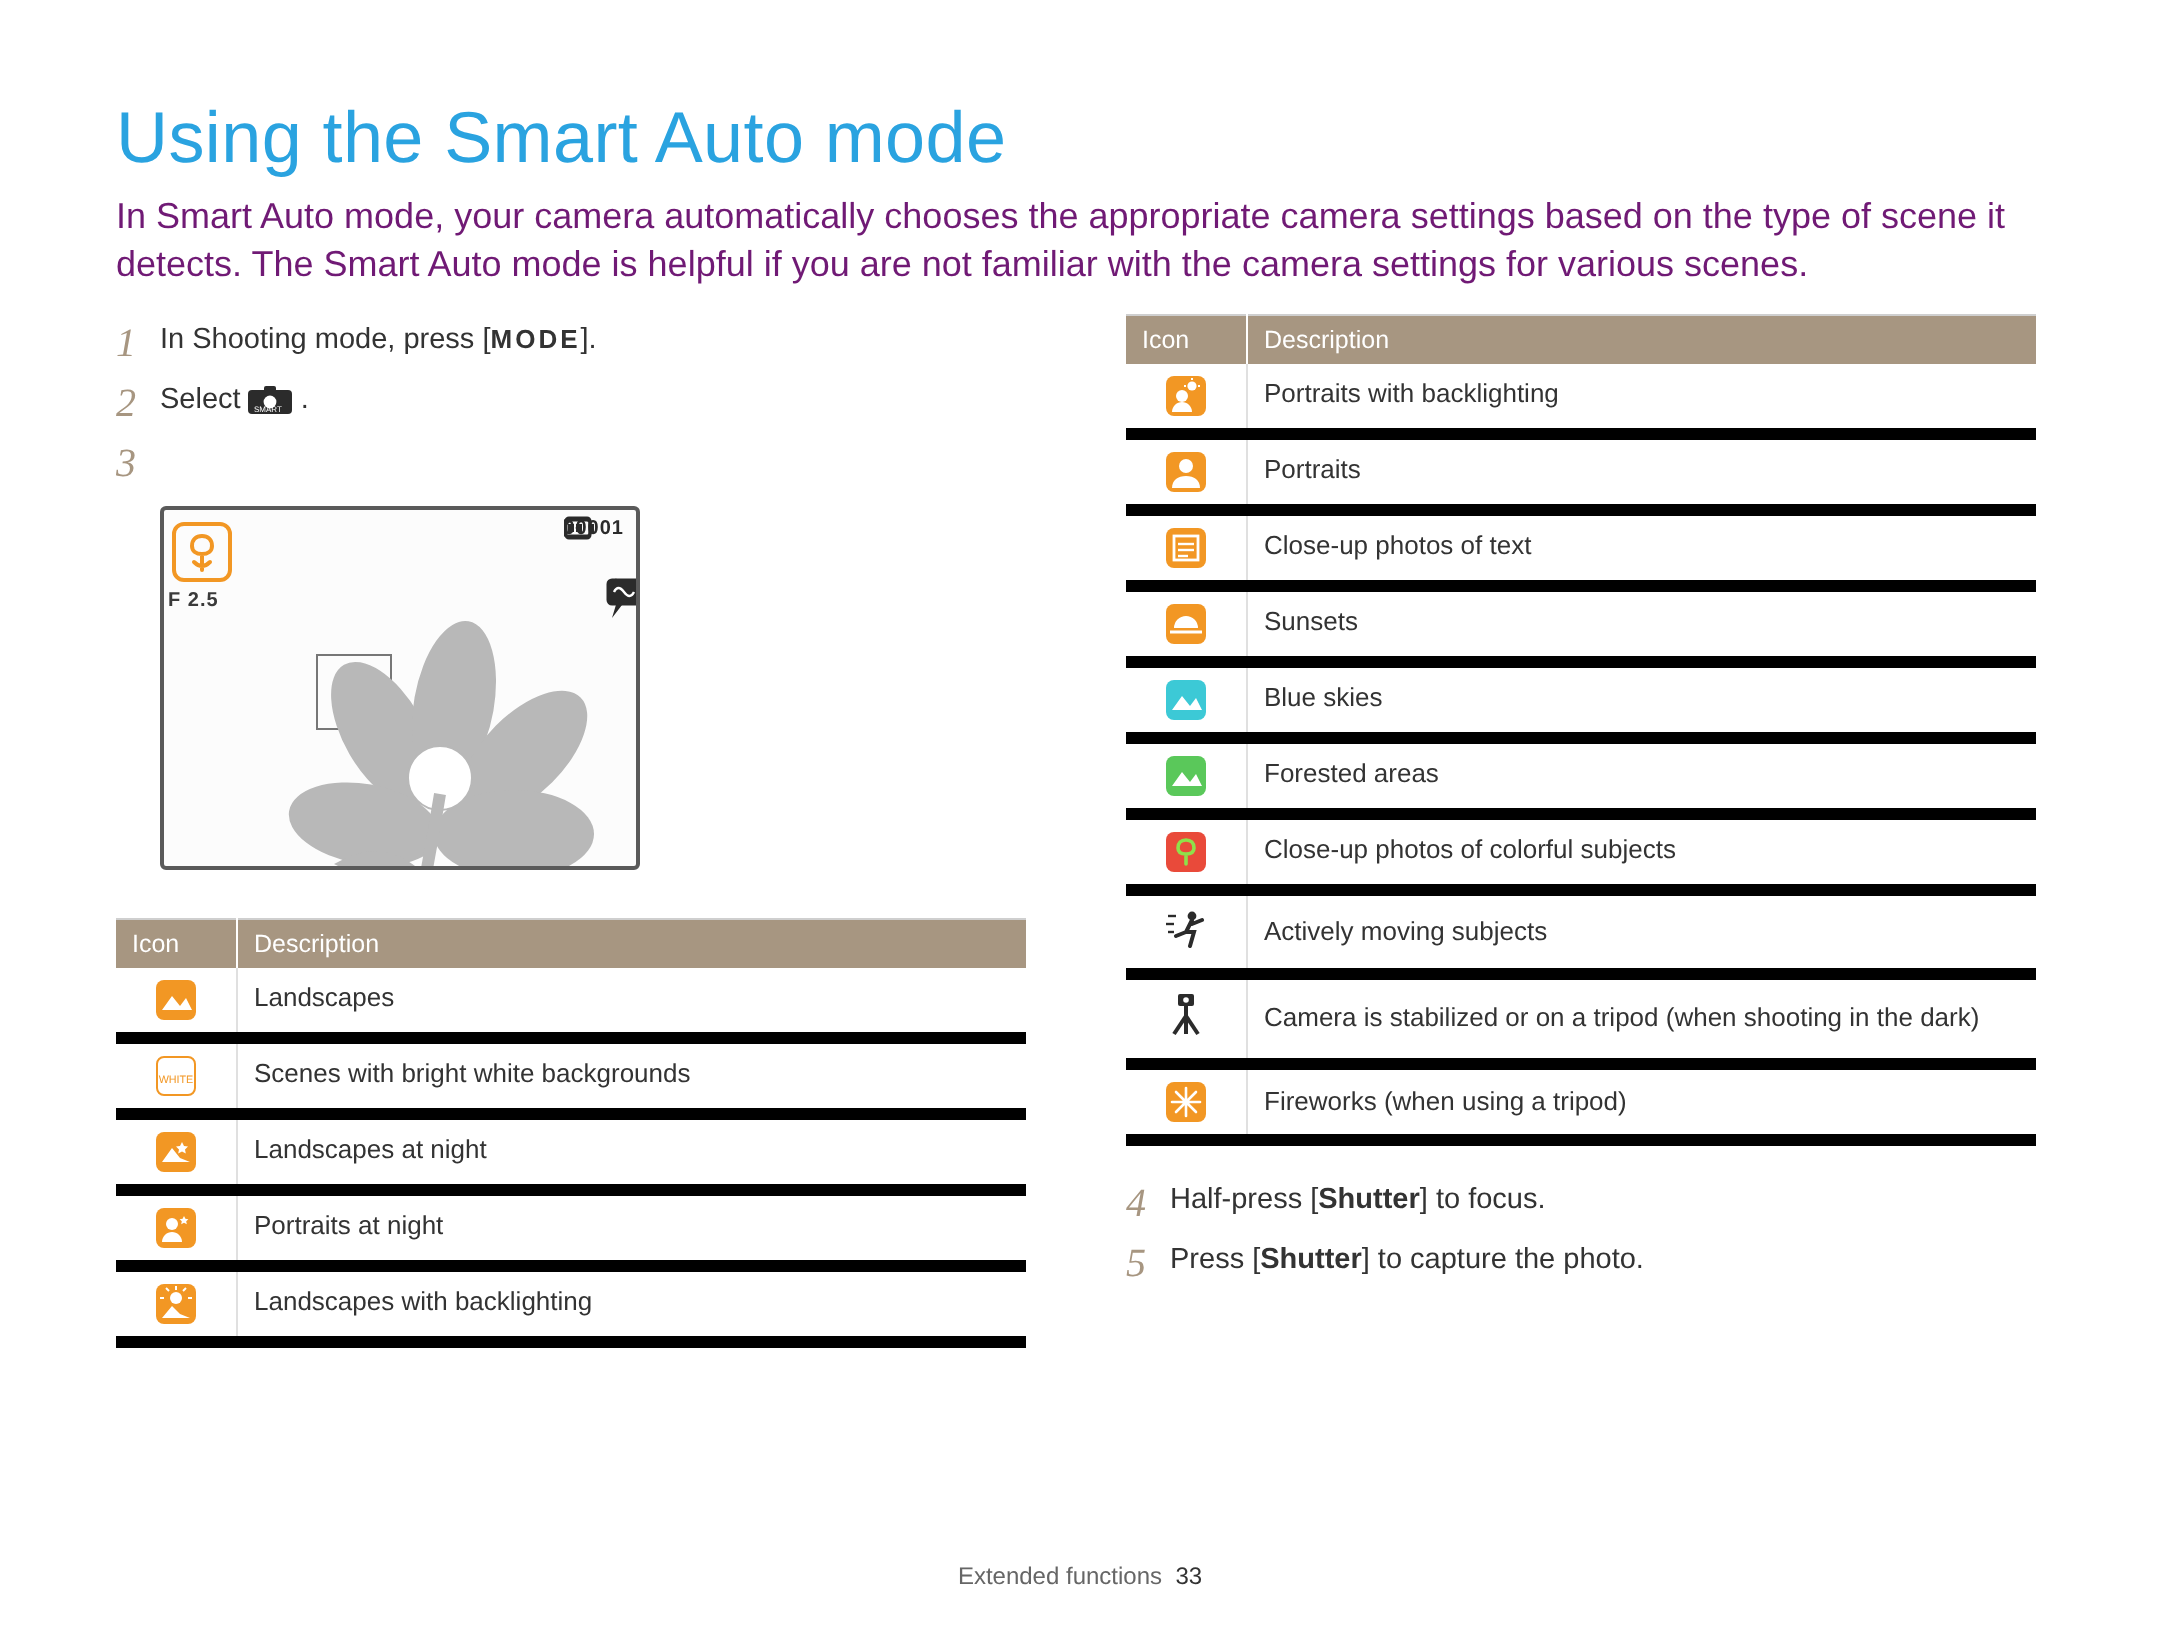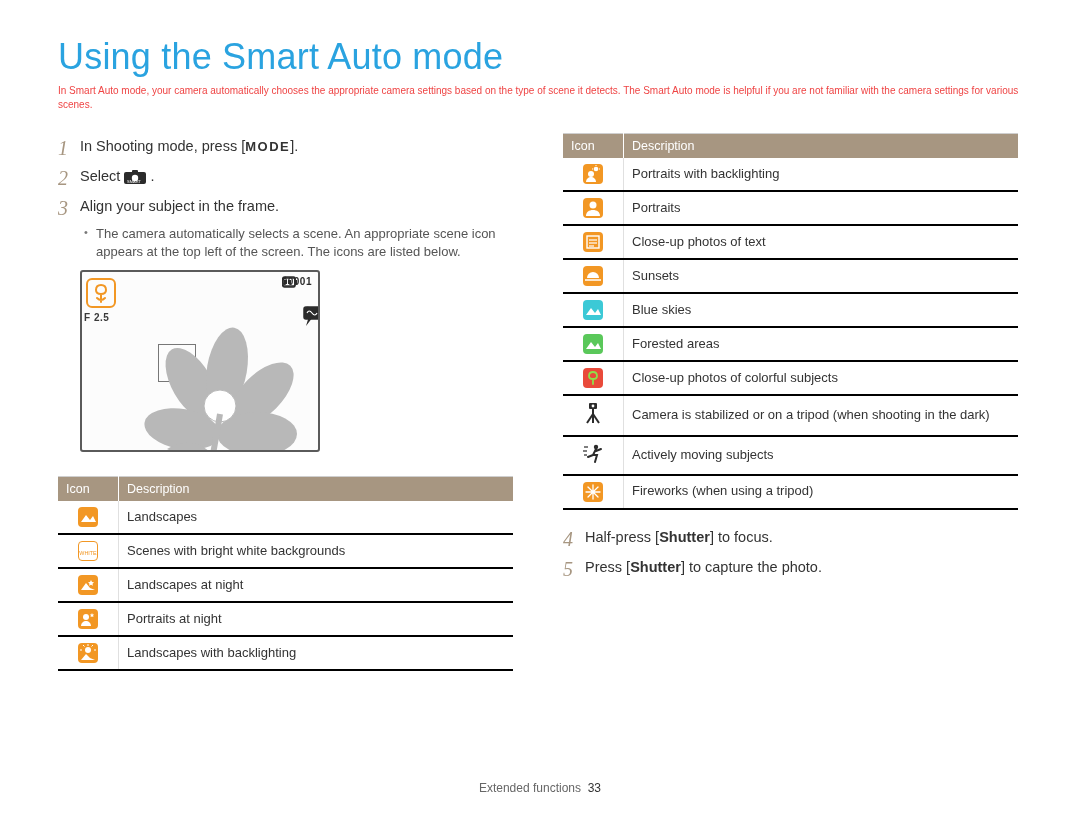--- a/index.html
+++ b/index.html
@@ -6,34 +6,34 @@
     margin: 0; padding: 0;
     width: 1080px; height: 815px;
     background: #fff;
     font-family: Arial, Helvetica, sans-serif;
     color: #222;
   }
   .page {
     position: relative;
     width: 1080px; height: 815px;
     box-sizing: border-box;
-    padding: 36px 58px 0 58px;
+    padding: 48px 58px 0 58px;
   }
   h1.title {
     margin: 0 0 6px 0;
     font-size: 36px;
     font-weight: 400;
     color: #2aa3e0;
     letter-spacing: 0.2px;
   }
   .intro {
-    font-size: 10px;
+    font-size: 18px;
     line-height: 1.35;
-    color: #ef4444;
-    margin-bottom: 22px;
+    color: #701a75;
+    margin-bottom: 12px;
   }
   .cols {
     display: flex;
     gap: 50px;
   }
   .col {
     width: 455px;
   }
   
   .steps {
@@ -113,21 +113,21 @@
     background: #a79681;
     color: #fff;
     font-size: 12.5px;
     font-weight: normal;
     text-align: left;
     padding: 5px 8px;
     border-right: 1px solid #fff;
   }
   table.icon-table thead th:last-child { border-right: none; }
   table.icon-table td {
-    border-bottom: 2px solid #000000;
+    border-bottom: 6px solid #000000;
     border-right: 1px solid #e0e0e0;
     padding: 6px 8px;
     font-size: 13px;
     color: #333;
     vertical-align: middle;
     line-height: 1.3;
   }
   table.icon-table td:last-child { border-right:none; }
   td.icon-cell { width: 44px; text-align:center; padding:4px 0;}
   .sq-icon {
@@ -180,24 +180,22 @@
                 <rect x="0" y="2" width="22" height="12" rx="2" fill="#2b2b2b"></rect>
                 <rect x="8" y="0" width="6" height="3" rx="1" fill="#2b2b2b"></rect>
                 <circle cx="11" cy="8" r="3.2" fill="#fff"></circle>
                 <text x="3" y="13" font-size="4" fill="#fff" font-family="Arial">SMART</text>
               </svg>
             <span> .</span>
           </span>
         </li>
         <li>
           <span class="step-num">3</span>
-          <span class="step-body">Align your subject in the frame.</span>
         </li>
       </ol>
-      <div class="sub-bullet">The camera automatically selects a scene. An appropriate scene icon appears at the top left of the screen. The icons are listed below.</div>
 
       <div class="lcd">
         <svg class="tl" width="30" height="30" viewBox="0 0 30 30">
             <rect x="1" y="1" width="28" height="28" rx="5" fill="none" stroke="#f29724" stroke-width="2"></rect>
             <path d="M15 7c-3 0-5 2-5 5 0 2.5 2 4 5 4s5-1.5 5-4c0-3-2-5-5-5z M15 16v8 M11 20c0 0 2 2 4 2s4-2 4-2" fill="none" stroke="#f29724" stroke-width="2" stroke-linecap="round"></path>
           </svg>
         <div class="tr-text">
           <span>00001</span>
           <svg width="14" height="12" viewBox="0 0 14 12">
               <rect x="1" y="1" width="12" height="10" rx="1.5" fill="none" stroke="#2b2b2b" stroke-width="1.5"></rect>
@@ -352,41 +350,41 @@
                   </svg></span></td>
             <td>Forested areas</td>
           </tr>
           <tr>
             <td class="icon-cell"><span class="sq-icon red"><svg viewBox="0 0 20 20">
                     <path d="M10 4c-2.5 0-4 1.5-4 4 0 2 1.5 3 4 3s4-1 4-3c0-2.5-1.5-4-4-4z M10 11v5" fill="none" stroke="#8fe04a" stroke-width="1.8" stroke-linecap="round"></path>
                   </svg></span></td>
             <td>Close-up photos of colorful subjects</td>
           </tr>
           <tr>
-            <td class="icon-cell"><span class="plain-icon"><svg width="20" height="22" viewBox="0 0 20 22">
-                    <rect x="6" y="1" width="8" height="6" rx="1" fill="#2b2b2b"></rect>
-                    <circle cx="10" cy="4" r="1.4" fill="#fff"></circle>
-                    <line x1="10" y1="7" x2="10" y2="12" stroke="#2b2b2b" stroke-width="2"></line>
-                    <line x1="10" y1="12" x2="4" y2="21" stroke="#2b2b2b" stroke-width="2"></line>
-                    <line x1="10" y1="12" x2="16" y2="21" stroke="#2b2b2b" stroke-width="2"></line>
-                    <line x1="10" y1="12" x2="10" y2="21" stroke="#2b2b2b" stroke-width="2"></line>
-                  </svg></span></td>
-            <td>Camera is stabilized or on a tripod (when shooting in the dark)</td>
-          </tr>
-          <tr>
             <td class="icon-cell"><span class="plain-icon"><svg width="22" height="20" viewBox="0 0 22 20">
                     <circle cx="14" cy="4" r="2.2" fill="#2b2b2b"></circle>
                     <path d="M14 6 L11 12 L15 12 L13 19 M11 12 L6 14 M14 8 L19 6" stroke="#2b2b2b" stroke-width="2" fill="none" stroke-linecap="round"></path>
                     <g stroke="#2b2b2b" stroke-width="1.2">
                       <line x1="2" y1="4" x2="6" y2="4"></line>
                       <line x1="1" y1="8" x2="5" y2="8"></line>
                       <line x1="2" y1="12" x2="5" y2="12"></line>
                     </g>
                   </svg></span></td>
             <td>Actively moving subjects</td>
+          </tr>
+          <tr>
+            <td class="icon-cell"><span class="plain-icon"><svg width="20" height="22" viewBox="0 0 20 22">
+                    <rect x="6" y="1" width="8" height="6" rx="1" fill="#2b2b2b"></rect>
+                    <circle cx="10" cy="4" r="1.4" fill="#fff"></circle>
+                    <line x1="10" y1="7" x2="10" y2="12" stroke="#2b2b2b" stroke-width="2"></line>
+                    <line x1="10" y1="12" x2="4" y2="21" stroke="#2b2b2b" stroke-width="2"></line>
+                    <line x1="10" y1="12" x2="16" y2="21" stroke="#2b2b2b" stroke-width="2"></line>
+                    <line x1="10" y1="12" x2="10" y2="21" stroke="#2b2b2b" stroke-width="2"></line>
+                  </svg></span></td>
+            <td>Camera is stabilized or on a tripod (when shooting in the dark)</td>
           </tr>
           <tr>
             <td class="icon-cell"><span class="sq-icon orange"><svg viewBox="0 0 20 20">
                     <g stroke="#fff" stroke-width="1.3" stroke-linecap="round">
                       <line x1="10" y1="3" x2="10" y2="17"></line>
                       <line x1="3" y1="10" x2="17" y2="10"></line>
                       <line x1="5" y1="5" x2="15" y2="15"></line>
                       <line x1="15" y1="5" x2="5" y2="15"></line>
                     </g>
                     <circle cx="10" cy="10" r="1.8" fill="#fff"></circle>

